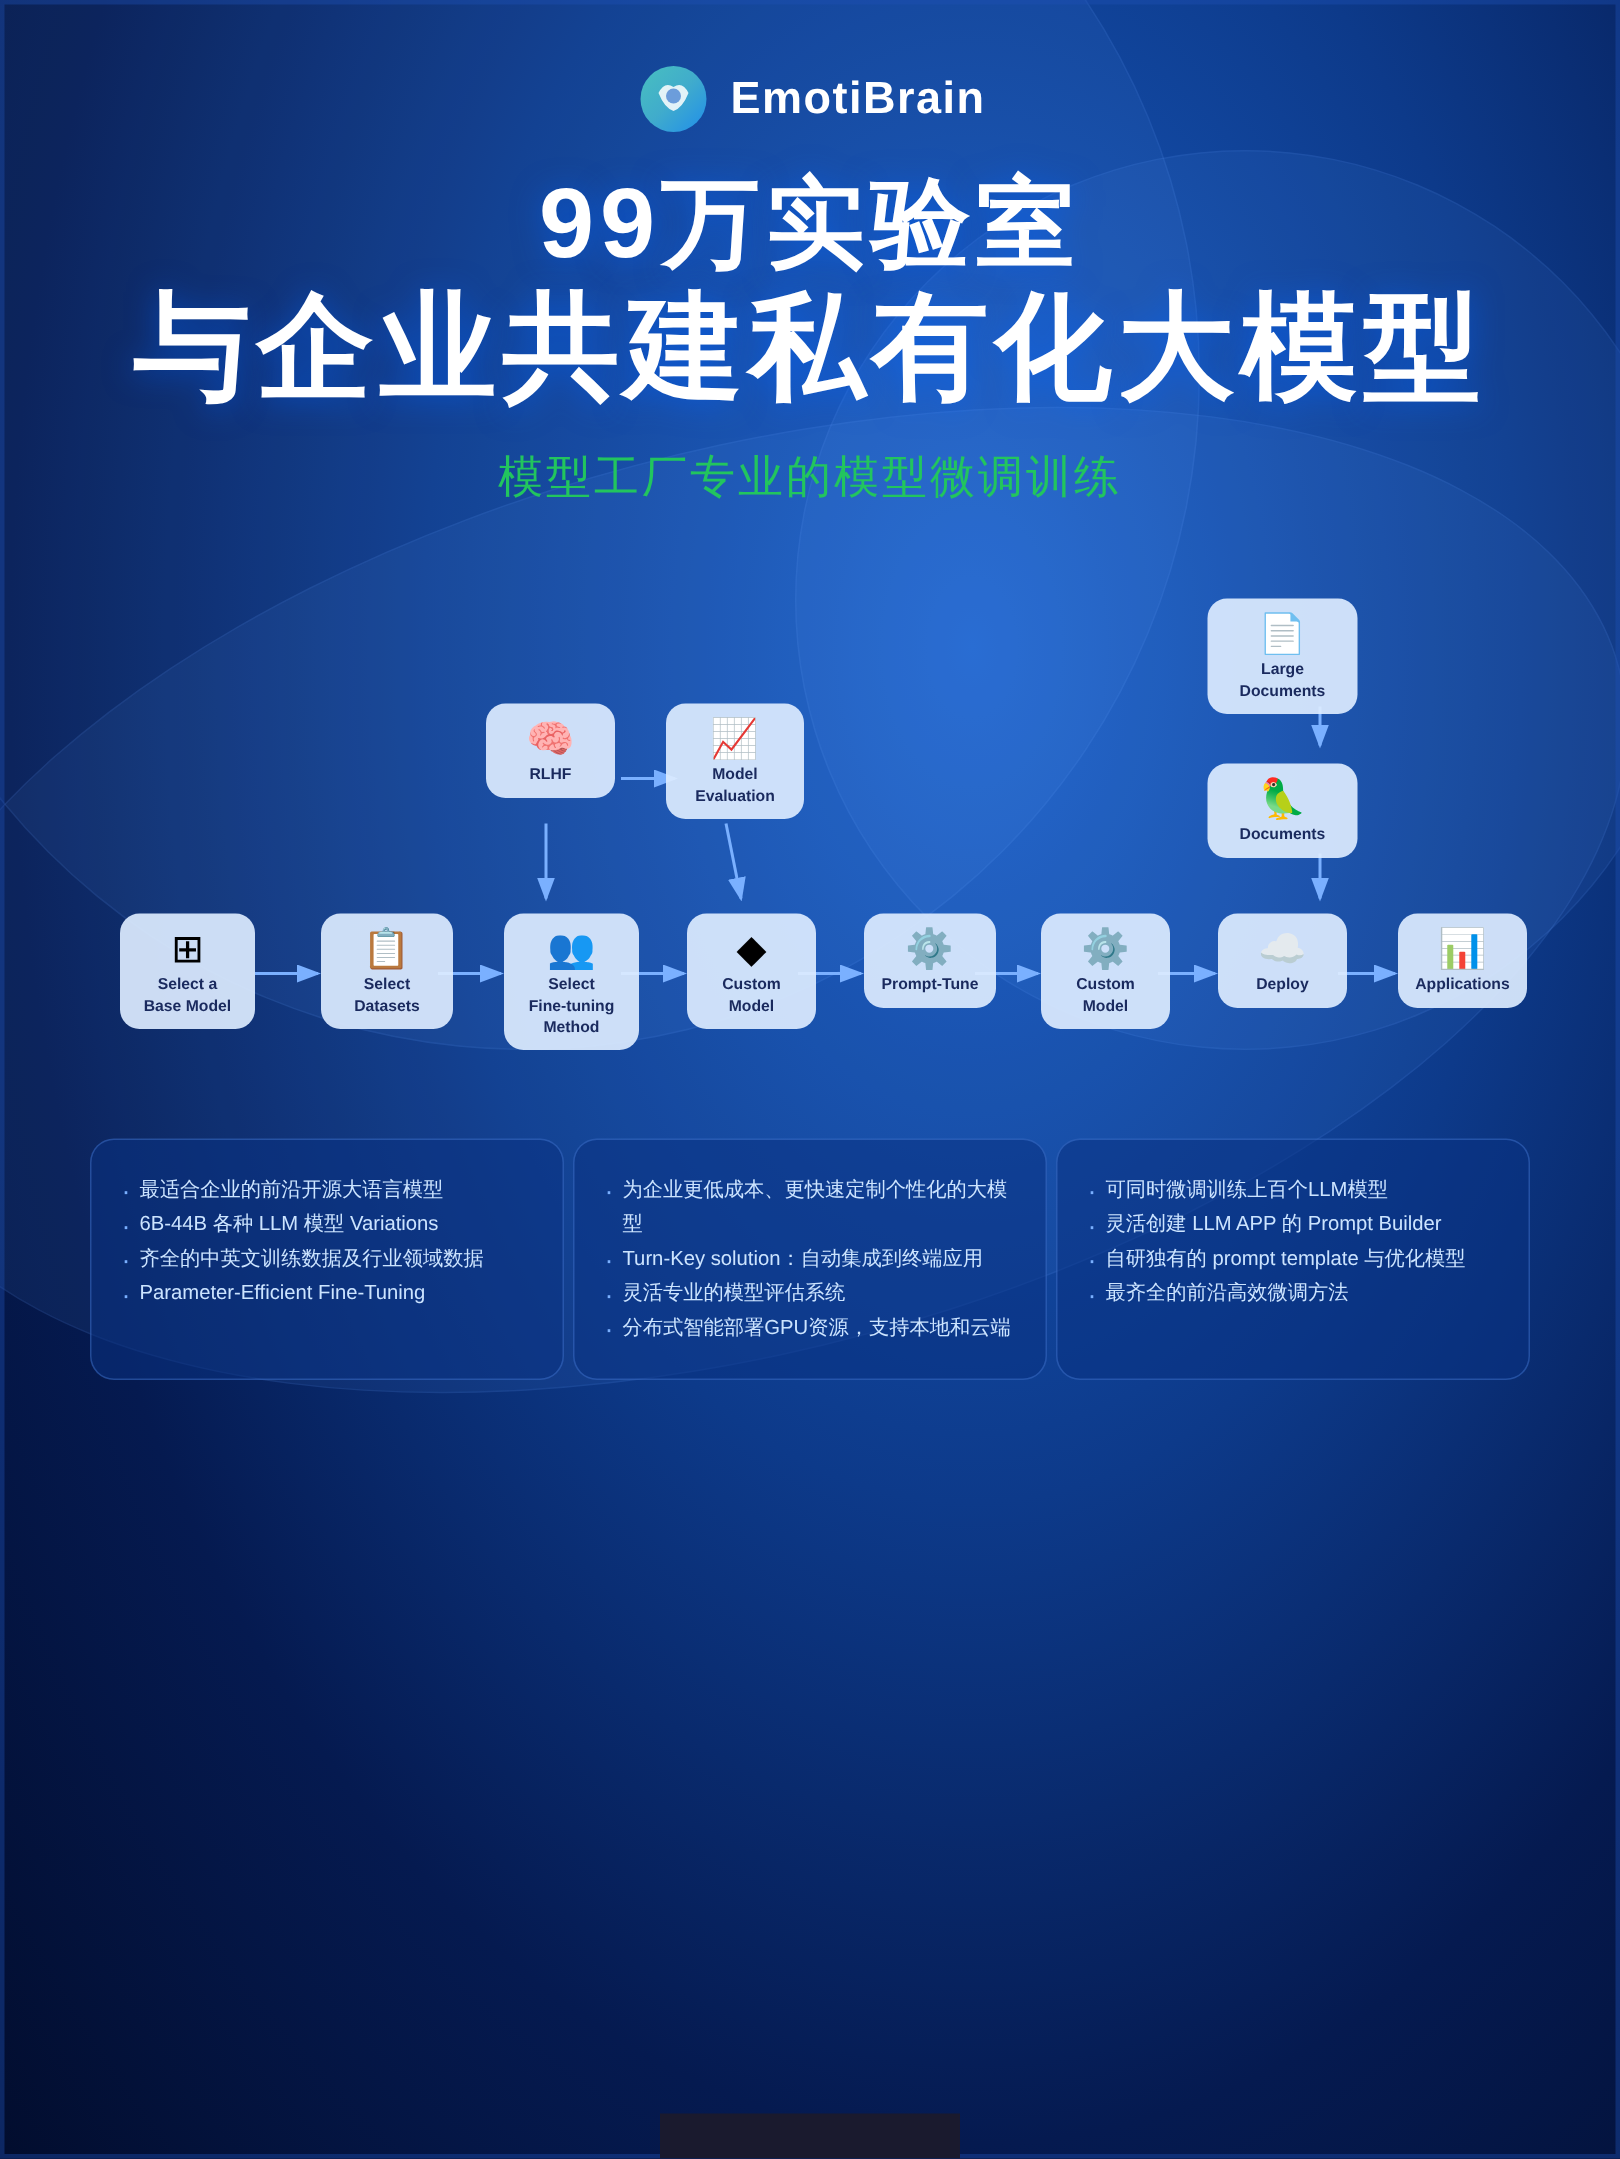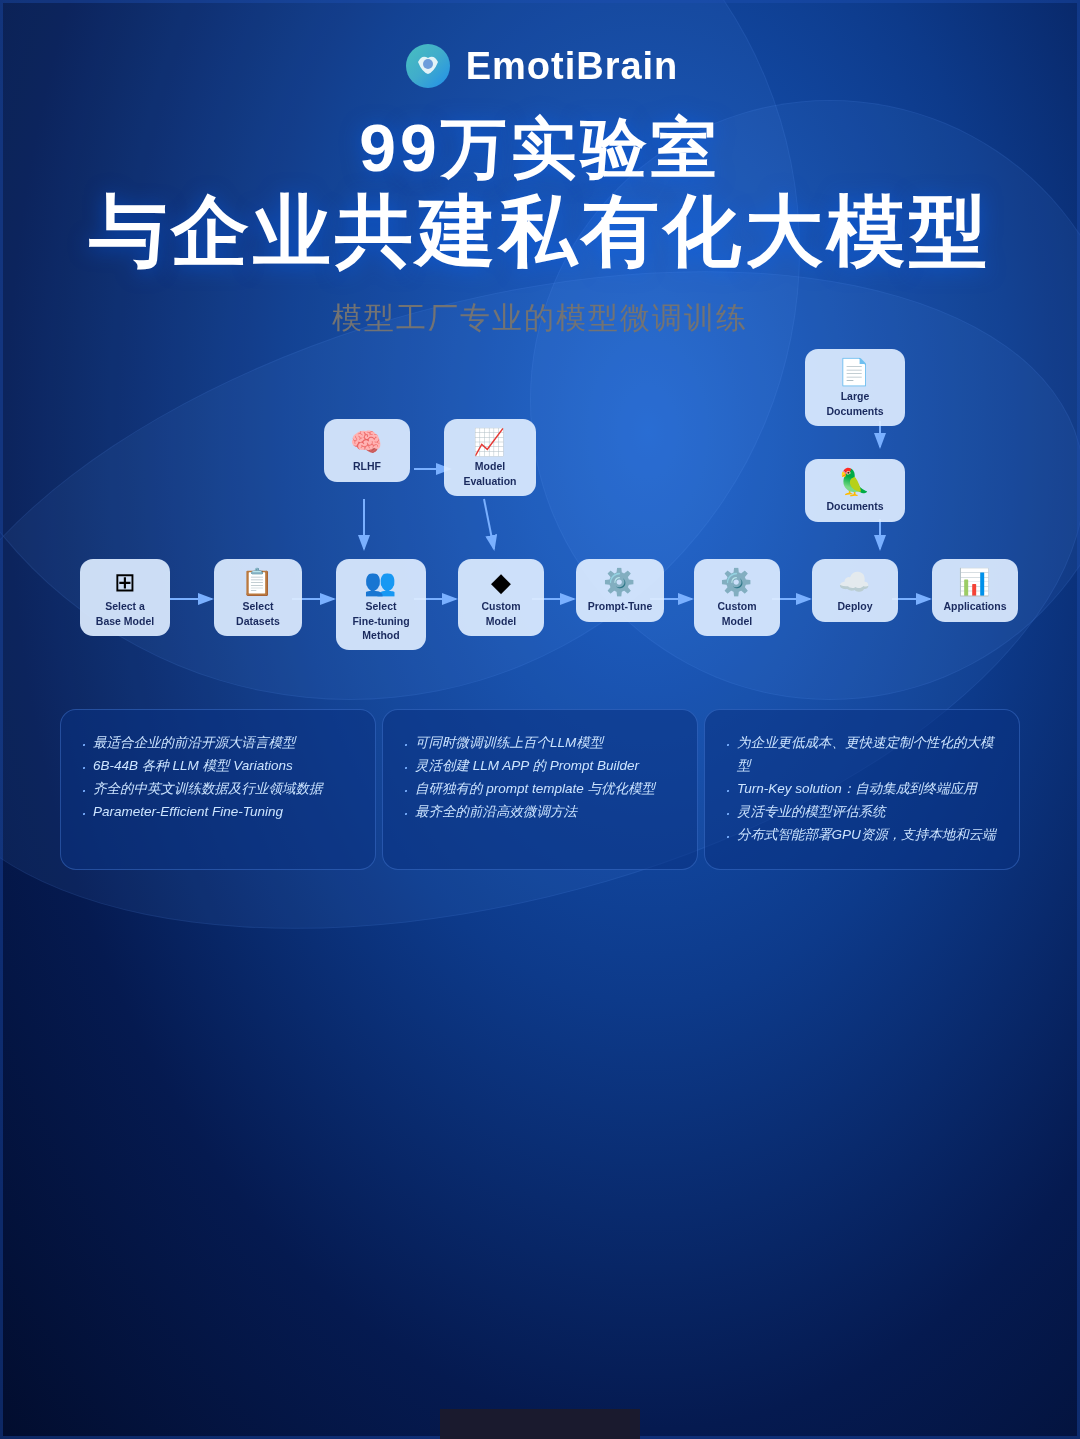--- a/index.html
+++ b/index.html
@@ -51,21 +51,21 @@
       gap: 12px;
       margin-bottom: 20px;
     }
 
     .logo-icon {
       width: 52px;
       height: 52px;
     }
 
     .logo-text {
-      font-size: 38px;
+      font-size: 30px;
       font-weight: 600;
       color: #ffffff;
       letter-spacing: 1px;
     }
 
     
     .headline-1 {
       font-size: 66px;
       font-weight: 900;
       color: #ffffff;
@@ -83,33 +83,33 @@
       text-align: center;
       line-height: 1.1;
       text-shadow: 0 2px 20px rgba(0,100,255,0.5);
       margin-bottom: 24px;
       letter-spacing: 4px;
       font-family: Liberation Serif, serif;
     }
 
     .subtitle {
       font-size: 30px;
-      color: #737373;
+      color: #22c55e;
       text-align: center;
+      margin-bottom: 50px;
       letter-spacing: 2px;
       font-weight: 400;
     }
 
     
     .feature-row {
       display: flex;
       gap: 6px;
       width: 100%;
       margin-top: 10px;
-      font-style: italic;
     }
 
     .feature-box {
       flex: 1;
       background: rgba(10, 50, 130, 0.55);
       border: 1px solid rgba(100, 160, 255, 0.3);
       border-radius: 16px;
       padding: 22px 20px;
     }
 
@@ -336,33 +336,33 @@
       <ul>
         <li>最适合企业的前沿开源大语言模型</li>
         <li>6B-44B 各种 LLM 模型 Variations</li>
         <li>齐全的中英文训练数据及行业领域数据</li>
         <li>Parameter-Efficient Fine-Tuning</li>
       </ul>
     </div>
 
     <div class="feature-box">
       <ul>
+        <li>为企业更低成本、更快速定制个性化的大模型</li>
+        <li>Turn-Key solution：自动集成到终端应用</li>
+        <li>灵活专业的模型评估系统</li>
+        <li>分布式智能部署GPU资源，支持本地和云端</li>
+      </ul>
+    </div>
+
+    <div class="feature-box">
+      <ul>
         <li>可同时微调训练上百个LLM模型</li>
         <li>灵活创建 LLM APP 的 Prompt Builder</li>
         <li>自研独有的 prompt template 与优化模型</li>
         <li>最齐全的前沿高效微调方法</li>
       </ul>
     </div>
 
-    <div class="feature-box">
-      <ul>
-        <li>为企业更低成本、更快速定制个性化的大模型</li>
-        <li>Turn-Key solution：自动集成到终端应用</li>
-        <li>灵活专业的模型评估系统</li>
-        <li>分布式智能部署GPU资源，支持本地和云端</li>
-      </ul>
-    </div>
-
   </div>
 
 </div>
 
 <div class="stand"></div>
 
 </body></html>

